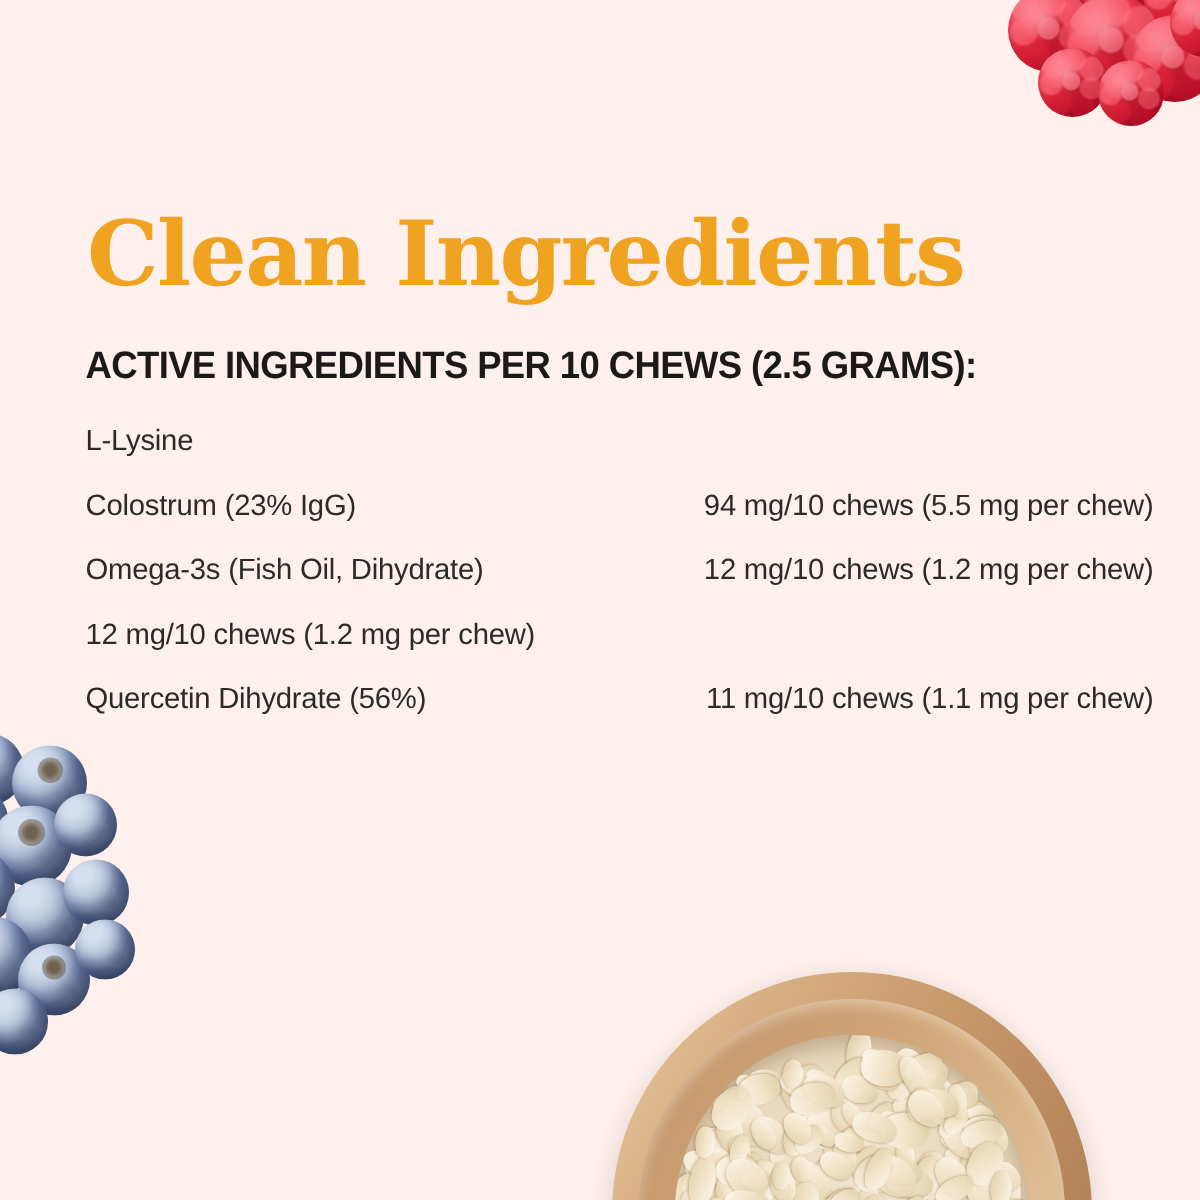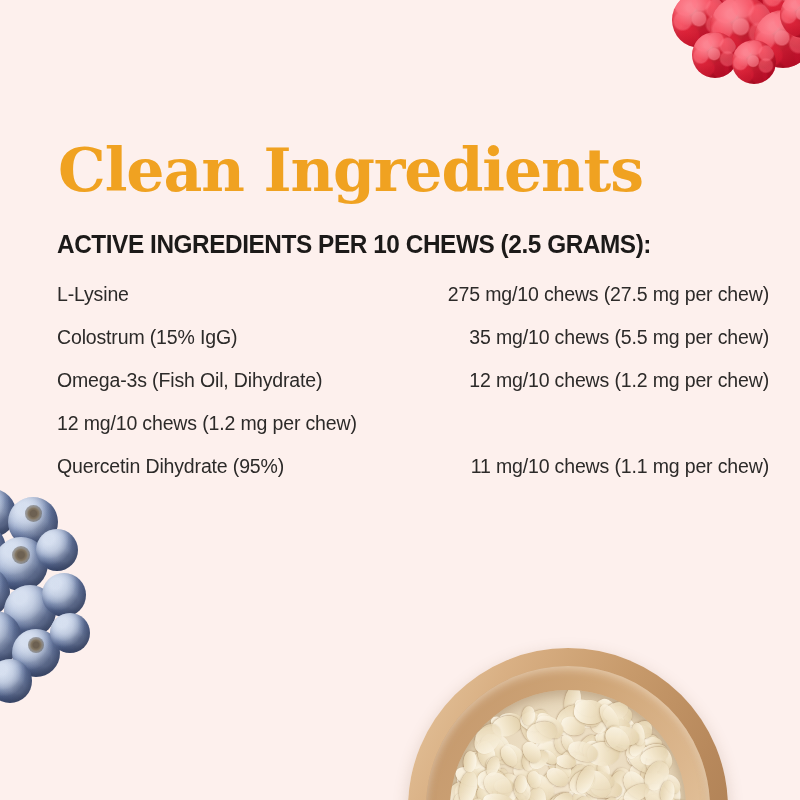--- a/index.html
+++ b/index.html
@@ -440,32 +440,31 @@
       </div>
   </div>
 
   <h1 id="title">Clean Ingredients</h1>
 
   <h2 id="subheading">ACTIVE INGREDIENTS PER 10 CHEWS (2.5 GRAMS):</h2>
 
   <div id="ingredients">
     <div class="ing-row">
       <span class="ing-name">L-Lysine</span>
-      <span class="ing-amount">275 mg/10 chews (27.5 mg per chew)</span>
     </div>
     <div class="ing-row">
-      <span class="ing-name">Colostrum (15% IgG)</span>
-      <span class="ing-amount">35 mg/10 chews (5.5 mg per chew)</span>
+      <span class="ing-name">Colostrum (23% IgG)</span>
+      <span class="ing-amount">94 mg/10 chews (5.5 mg per chew)</span>
     </div>
     <div class="ing-row">
       <span class="ing-name">Omega-3s (Fish Oil, Dihydrate)</span>
       <span class="ing-amount">12 mg/10 chews (1.2 mg per chew)</span>
     </div>
     <div class="ing-row">
       <span class="ing-amount">12 mg/10 chews (1.2 mg per chew)</span>
     </div>
     <div class="ing-row">
-      <span class="ing-name">Quercetin Dihydrate (95%)</span>
+      <span class="ing-name">Quercetin Dihydrate (56%)</span>
       <span class="ing-amount">11 mg/10 chews (1.1 mg per chew)</span>
     </div>
   </div>
 
 </div>
 
 </body></html>

